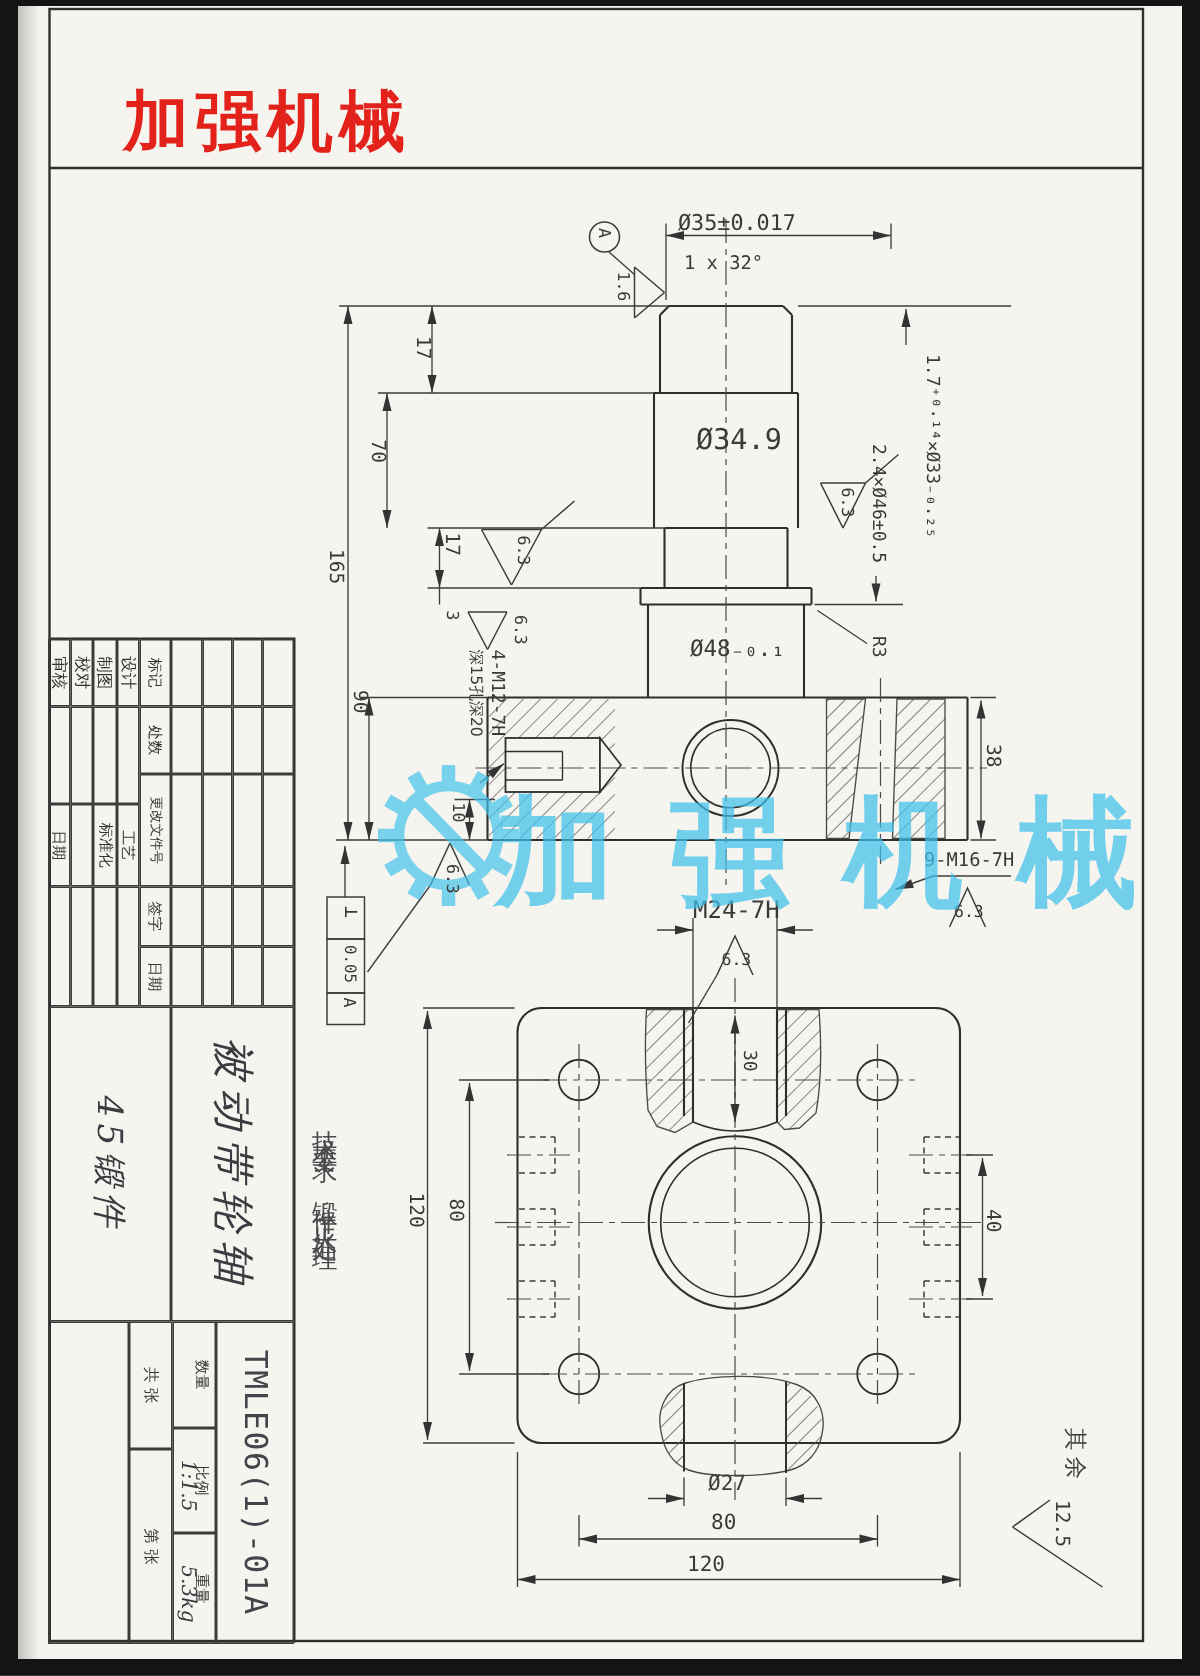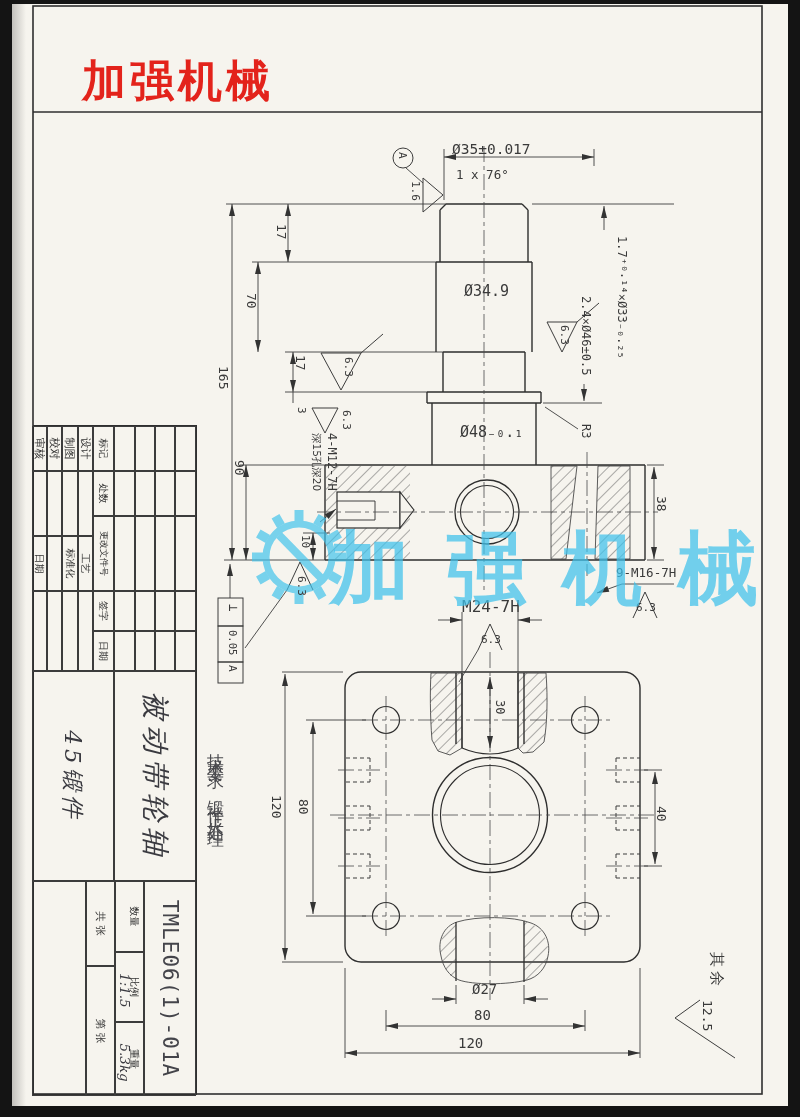--- a/index.html
+++ b/index.html
@@ -203,32 +203,32 @@
       <circle cx="299" cy="557" r="33" stroke-width="7"></circle>
       <path stroke-width="9" d="M335,557 H346 M330.2,575 L339.7,580.5 M317,588.2 L322.5,597.7
         M299,593 V604 M281,588.2 L275.5,597.7 M267.8,575 L258.3,580.5 M263,557 H252
         M267.8,539 L258.3,533.5 M281,525.8 L275.5,516.3 M299,521 V510
         M317,525.8 L322.5,516.3 M330.2,539 L339.7,533.5"></path>
       <path stroke-width="8" d="M279,535 L321,578"></path>
     </g>
   </svg>
 
   <span class="lbl" style="left:452px;top:142px;font-size:14.5px">Ø35±0.017</span>
-  <span class="lbl" style="left:456px;top:169px;font-size:12.5px">1 x 76°</span>
+  <span class="lbl" style="left:456px;top:169px;font-size:12.5px">1 x 32°</span>
   <span class="lbl v" style="left:408px;top:152px;font-size:11px">A</span>
   <span class="lbl v" style="left:421px;top:181px;font-size:11px">1.6</span>
 
   <span class="lbl v" style="left:288px;top:224px;font-size:13px">17</span>
   <span class="lbl v" style="left:258px;top:293px;font-size:13px">70</span>
   <span class="lbl v" style="left:230px;top:366px;font-size:13px">165</span>
   <span class="lbl v" style="left:307px;top:355px;font-size:13px">17</span>
   <span class="lbl v" style="left:307px;top:407px;font-size:11px">3</span>
   <span class="lbl v" style="left:246px;top:460px;font-size:13px">90</span>
 
-  <span class="lbl" style="left:464px;top:284px;font-size:15px">Ø34.9</span>
+  <span class="lbl" style="left:464px;top:284px;font-size:19px">Ø34.9</span>
   <span class="lbl" style="left:460px;top:425px;font-size:15px">Ø48₋₀.₁</span>
 
   <span class="lbl v" style="left:628px;top:236px;font-size:12px">1.7⁺⁰·¹⁴×Ø33₋₀.₂₅</span>
   <span class="lbl v" style="left:592px;top:296px;font-size:12px">2.4×Ø46±0.5</span>
   <span class="lbl v" style="left:570px;top:325px;font-size:11px">6.3</span>
   <span class="lbl v" style="left:592px;top:424px;font-size:12px">R3</span>
   <span class="lbl v" style="left:668px;top:496px;font-size:13px">38</span>
 
   <span class="lbl v" style="left:354px;top:357px;font-size:11px">6.3</span>
   <span class="lbl v" style="left:352px;top:410px;font-size:11px">6.3</span>

